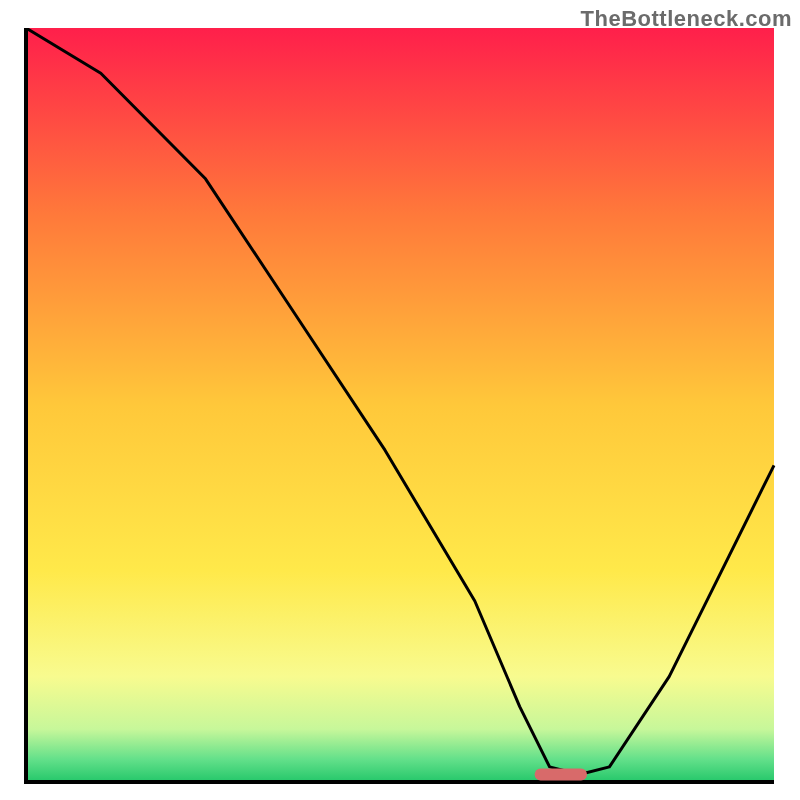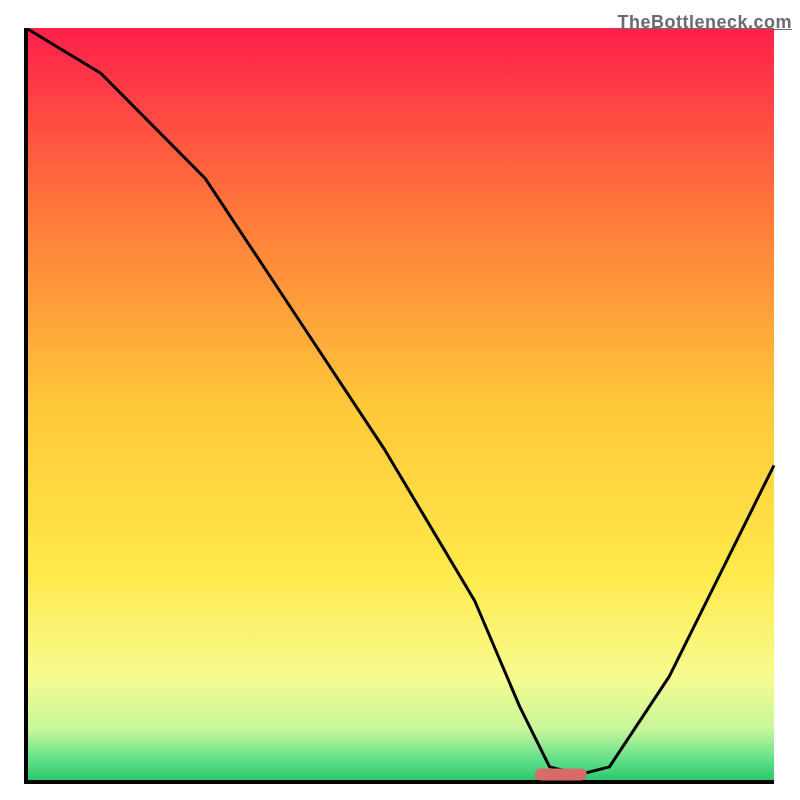--- a/index.html
+++ b/index.html
@@ -10,29 +10,28 @@
     background: #ffffff;
     overflow: hidden;
   }
   .container {
     position: relative;
     width: 800px;
     height: 800px;
   }
   .watermark {
     position: absolute;
-    top: 12px;
+    top: 6px;
     right: 8px;
     font-family: Arial, Helvetica, sans-serif;
-    font-size: 18px;
+    font-size: 22px;
     font-weight: 600;
     color: #6b6b6b;
     letter-spacing: 0.5px;
     z-index: 10;
-    text-decoration: underline;
   }
   .plot {
     position: absolute;
     left: 20px;
     top: 28px;
     width: 760px;
     height: 760px;
   }
   svg {
     display: block;

